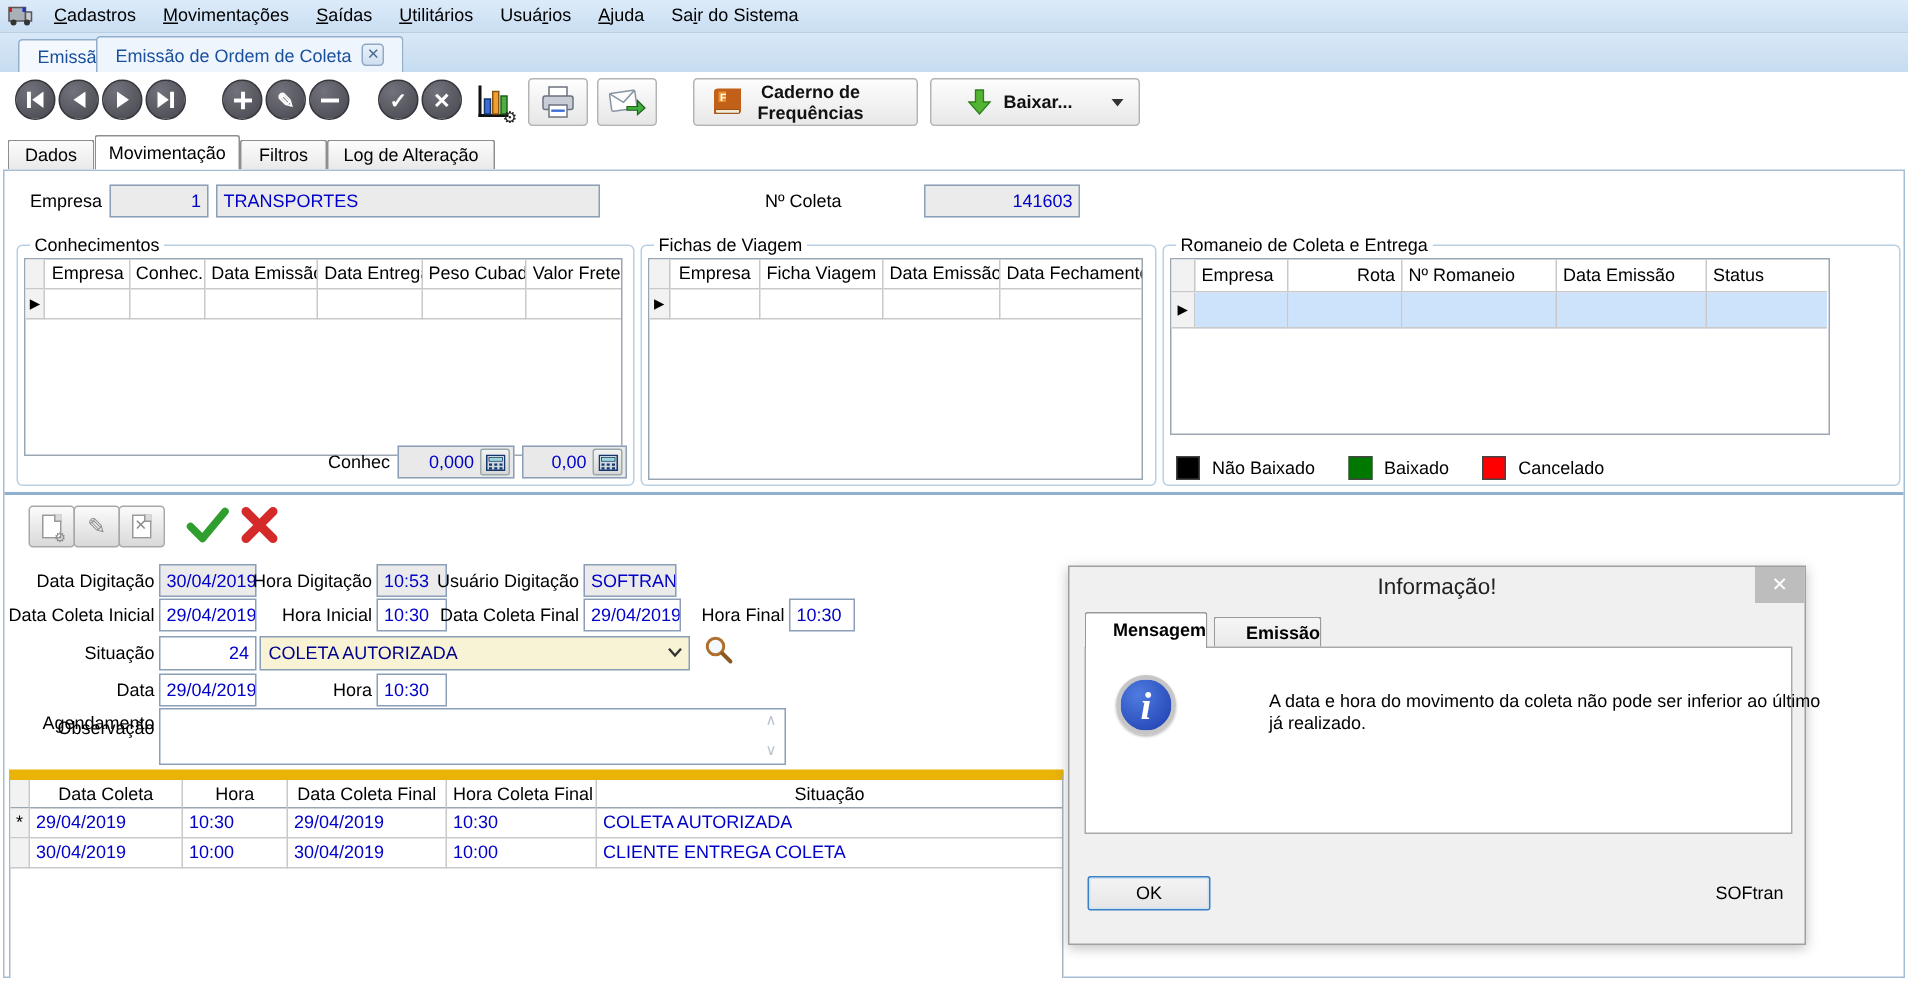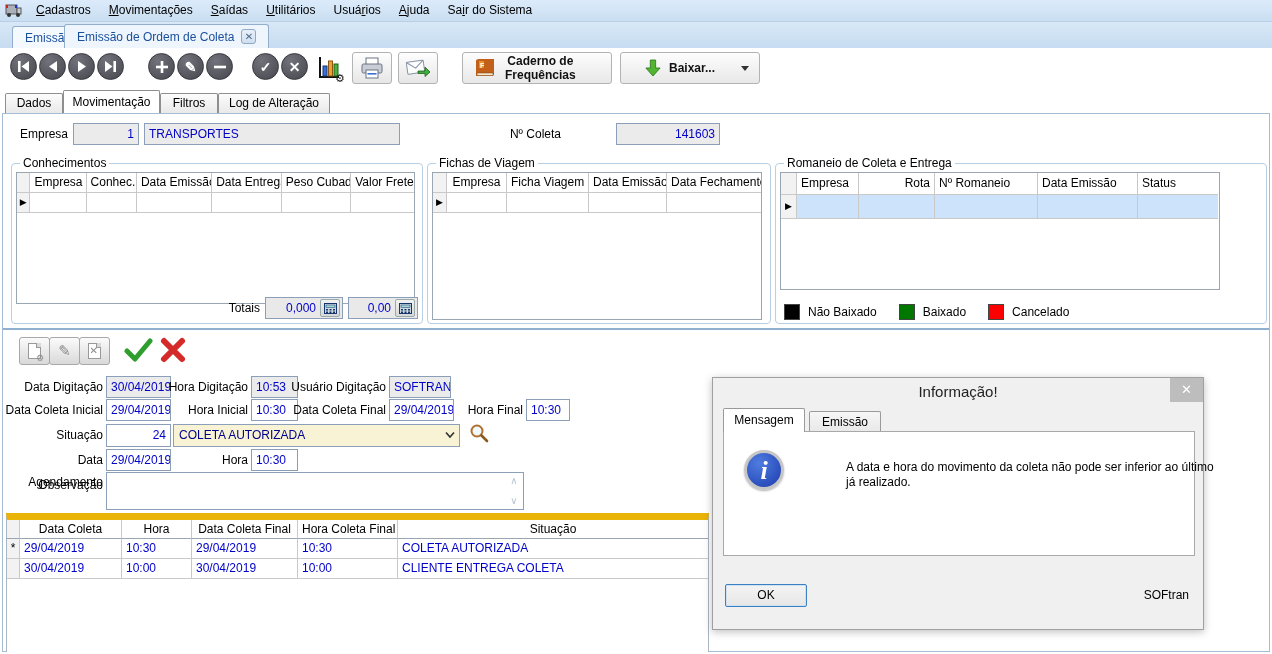--- a/index.html
+++ b/index.html
@@ -103,21 +103,21 @@
   #mov-grid .hdr .gcell { border-bottom:1px solid #9aa6b2; }
 
   
   #dialog { position:absolute; left:712px; top:377px; width:492px; height:253px;
     background:#f0f0f0; border:1px solid #a0a0a0; box-shadow:0 2px 8px rgba(0,0,0,0.25); }
   #dlg-title { position:absolute; left:0; top:0; width:100%; height:28px; text-align:center;
     font-size:15px; line-height:28px; color:#222; }
   #dlg-close { position:absolute; right:0px; top:0px; width:33px; height:24px; background:#bdbdbd;
     color:#fff; font-size:13px; text-align:center; line-height:23px; }
   .dtab { position:absolute; background:linear-gradient(#f6f6f6,#e8e8e8); border:1px solid #9a9a9a;
-    border-bottom:none; text-align:center; color:#000; border-radius:2px 2px 0 0; }
+    border-bottom:none; text-align:right; color:#000; border-radius:2px 2px 0 0;font-weight:bold; }
   .dtab.sel { background:#fff; z-index:2; }
   #dlg-content { position:absolute; left:10px; top:53px; width:472px; height:125px; background:#fff;
     border:1px solid #a8a8a8; }
   #info-icon { position:absolute; left:20px; top:18px; width:40px; height:40px; border-radius:50%;
     background:radial-gradient(circle at 35% 30%, #4f7ce0, #1c3cae);
     border:3px solid #c6c6c6; box-shadow:0 1px 2px rgba(0,0,0,.3);
     color:#fff; font-family:"Liberation Serif", serif; font-style:italic; font-weight:bold;
     font-size:26px; text-align:center; line-height:36px; }
   #dlg-msg { position:absolute; left:86px; top:28px; width:375px; color:#000; line-height:15px;margin-left:36px; }
   #dlg-ok { position:absolute; left:12px; top:206px; width:82px; height:23px;
@@ -282,21 +282,21 @@
         <div class="gcell gmark" style="width:14px">▶</div>
         <div class="gcell" style="width:58px"></div>
           <div class="gcell" style="width:52px"></div>
         <div class="gcell" style="width:78px"></div>
           <div class="gcell" style="width:72px"></div>
         <div class="gcell" style="width:72px"></div>
           <div class="gcell" style="width:65px; border-right:none"></div>
       </div>
     </div>
     <div class="abs" style="right:4px; bottom:4px; display:flex; align-items:center; gap:5px;">
-      <span>Totais</span>
+      <span>Conhec</span>
       <div class="totbox" style="width:78px">
         <span class="tval">0,000</span>
         <span class="calc-btn">
           <svg width="13" height="11" viewBox="0 0 13 11">
               <rect x="0.5" y="0.5" width="12" height="10" fill="#cfd8dc" stroke="#16366e"></rect>
               <rect x="2" y="2" width="9" height="2.5" fill="#9fd8d8" stroke="#16366e" stroke-width="0.5"></rect>
               <rect x="2" y="6" width="2" height="1.5" fill="#16366e"></rect>
               <rect x="5.5" y="6" width="2" height="1.5" fill="#16366e"></rect>
               <rect x="9" y="6" width="2" height="1.5" fill="#16366e"></rect>
               <rect x="2" y="8.5" width="2" height="1.5" fill="#16366e"></rect>

